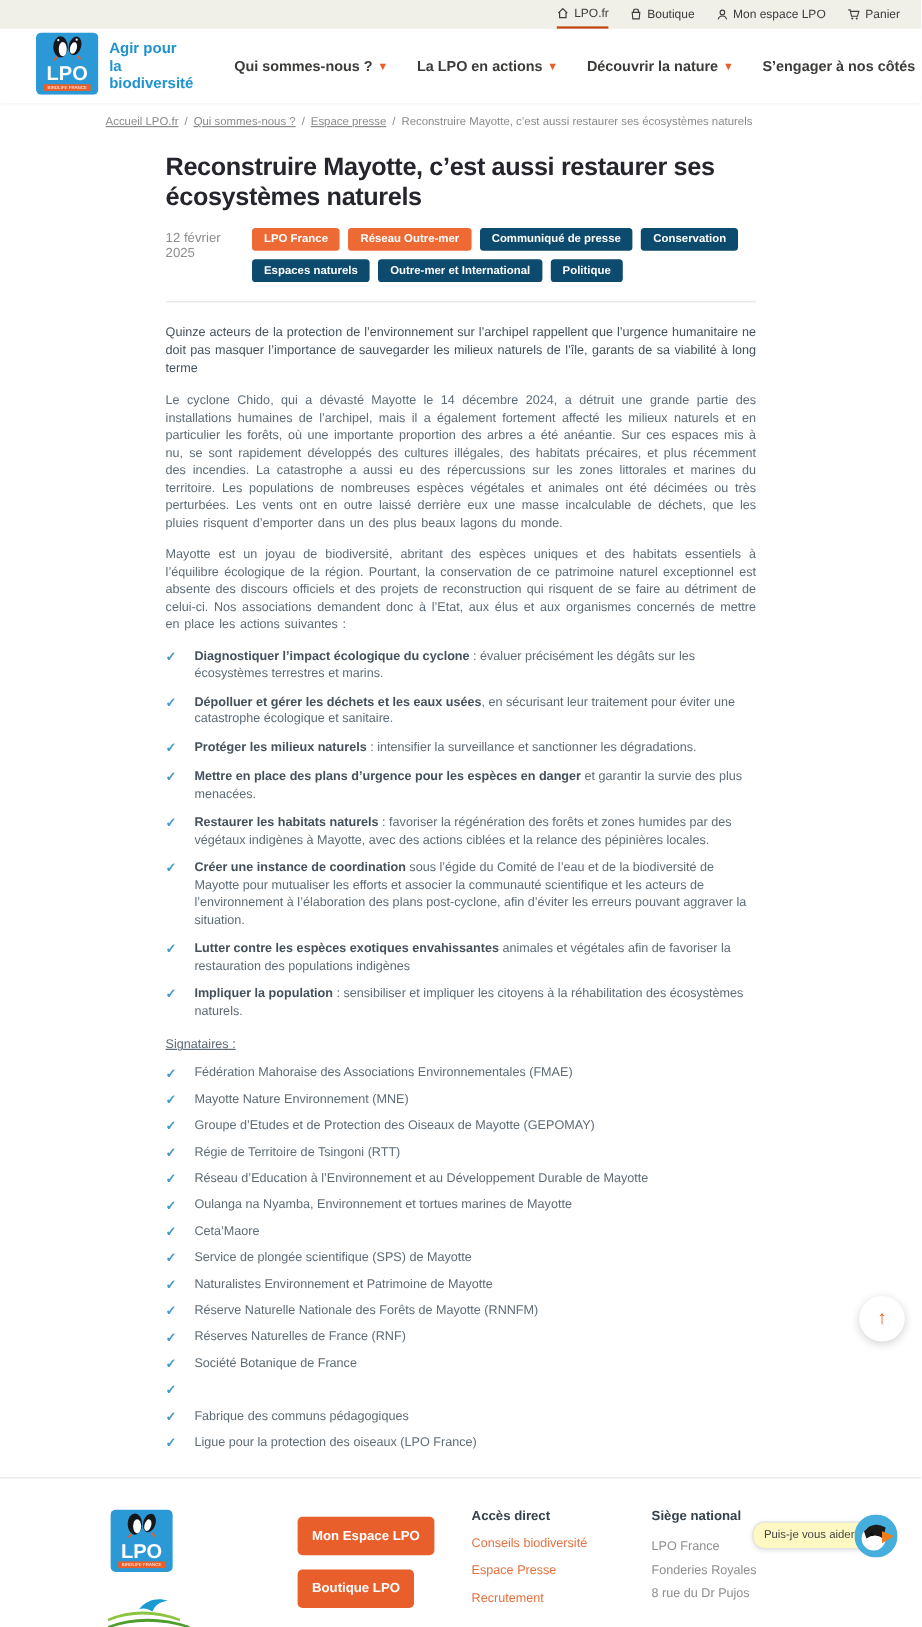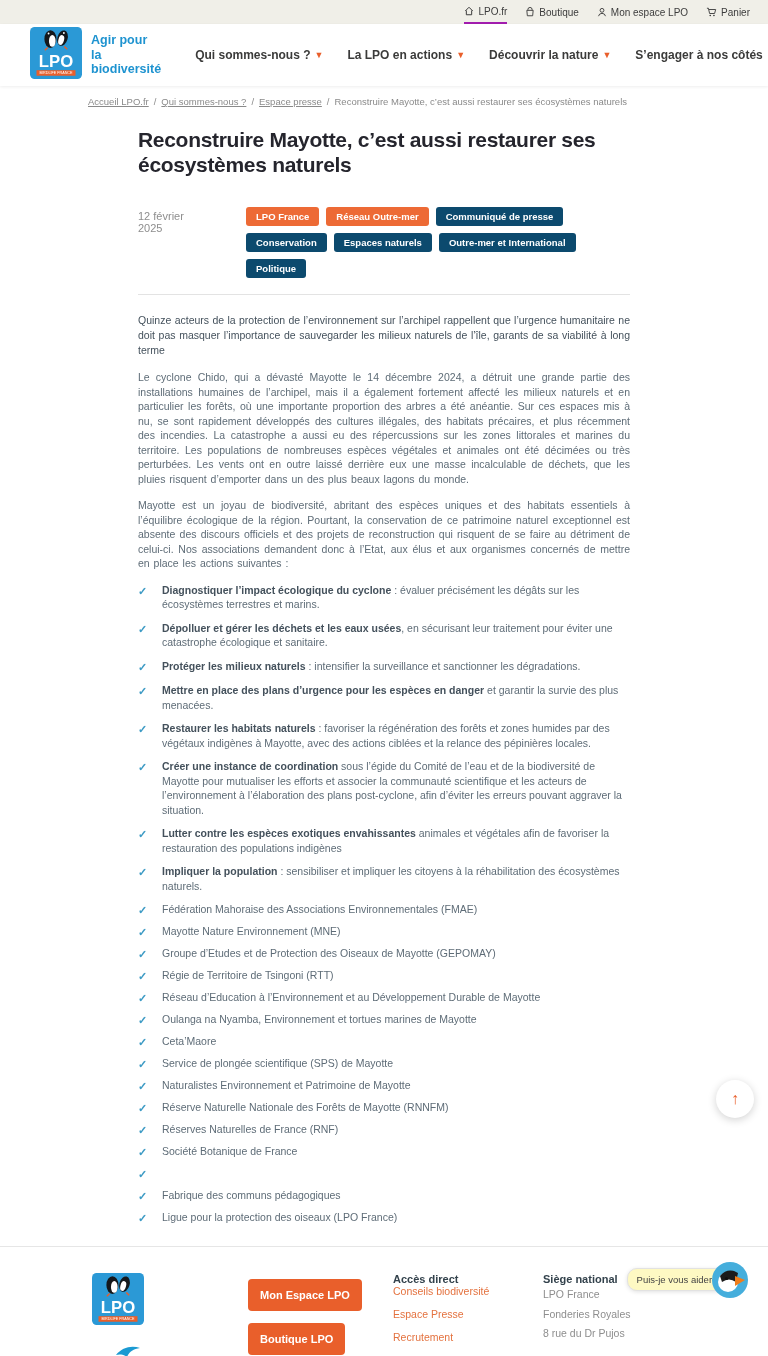--- a/index.html
+++ b/index.html
@@ -3,42 +3,42 @@
 <meta charset="utf-8">
 <style>
   * { margin:0; padding:0; box-sizing:border-box; }
   html,body { background:#fff; }
   body { font-family:"Liberation Sans", sans-serif; color:#5e6c77; }
   .page { position:relative; width:768px; height:1356px; margin:0 auto; background:#fff; overflow:hidden; }
 
   
   .topbar { background:#f0efe8; height:24px; display:flex; justify-content:flex-end; align-items:center; gap:18px; padding:0 18px; }
   .topbar-item { display:flex; align-items:center; gap:4px; font-size:10px; color:#3c3c3c; cursor:pointer; height:24px; }
-  .topbar-item.active { border-bottom:2px solid #a21caf;justify-content:space-between; }
+  .topbar-item.active { border-bottom:2px solid #c2410c;justify-content:space-between; }
   .topbar-item svg { display:block; }
 
   
   .header { display:flex; align-items:center; height:62px; padding:0 76px 0 30px; background:#fff; box-shadow:0 1px 3px rgba(0,0,0,.07); position:relative; z-index:2; }
   .brand { display:flex; align-items:center; gap:9px; }
   .brand-logo { width:52px; height:52px; }
   .brand-tagline { color:#1e93d0; font-weight:bold; font-size:12.5px; line-height:1.15; }
   .nav { display:flex; align-items:center; gap:24px; margin-left:34px; }
   .nav-item { font-size:12px; font-weight:bold; color:#3b3b3a; display:flex; align-items:center; gap:4px; cursor:pointer; white-space:nowrap; }
   .chevron { color:#e95f2b; font-size:9px; line-height:1; }
 
   
   .breadcrumb { padding:10px 88px 6px; font-size:9.5px; color:#8a8a8a; display:flex; flex-wrap:wrap; gap:5px; align-items:center; }
   .breadcrumb a { color:#8a8a8a; text-decoration:underline; cursor:pointer; }
   .crumb-sep { color:#8a8a8a; }
 
   
   .article { padding:14px 138px 0; }
   .article-title { font-size:21px; font-weight:800; letter-spacing:-.3px; line-height:1.2; color:#25252d; max-width:500px; }
   .article-category { margin-top:9px; color:#e95f2b; font-size:10px; font-weight:bold; letter-spacing:.5px; }
-  .article-meta { display:flex; margin-top:30px; align-items:flex-start;gap:36px; }
+  .article-meta { display:flex; margin-top:13px; align-items:flex-start; }
   .article-date { font-size:11px; color:#8e8e8e; width:72px; flex:none; padding-top:3px; }
   .tags { display:flex; flex-wrap:wrap; gap:7px; max-width:440px; }
   .tag { font-size:9.5px; font-weight:bold; color:#fff; border-radius:3px; padding:4px 10px; cursor:pointer; white-space:nowrap; }
   .tag.orange { background:#ed6a35; }
   .tag.blue { background:#0c4a6e; }
   .meta-divider { border:none; border-top:1px solid #e3e3e3; margin:16px 0 18px; }
 
   .article-lead { font-size:10.5px; font-weight:normal; color:#44515c; line-height:15px; text-align:justify; margin-bottom:12px; }
   .article-p { font-size:10.5px; line-height:14.5px; text-align:justify; color:#5e6c77; margin-bottom:12px; word-spacing:1px; }
 
@@ -57,21 +57,21 @@
   
   .footer { border-top:1px solid #e6e6e6; margin-top:22px; padding:26px 88px 0; display:flex; }
   .f-brand { width:160px; flex:none; }
   .f-lpo-logo { width:52px; height:52px; margin-left:4px; }
   .f-birdlife { margin-top:16px; }
   .f-buttons { width:145px; flex:none; padding-top:6px; }
   .f-btn { display:block; background:#e95f2b; color:#fff; font-size:11px; font-weight:bold; border:none; border-radius:4px; padding:10px 12px; margin-bottom:12px; cursor:pointer; white-space:nowrap; }
   .f-col { flex:none; }
   .f-col.access { width:150px; }
   .f-col.siege { width:180px; }
-  .f-col-title { font-size:11px; font-weight:bold; color:#33424c; margin-bottom:0; }
+  .f-col-title { font-size:11px; font-weight:bold; color:#33424c; margin-bottom:10px; }
   .f-link { display:block; font-size:10.5px; color:#e4723f; margin-bottom:11px; text-decoration:none; cursor:pointer; }
   .f-line { font-size:10.5px; color:#8e8e8e; line-height:1.85; }
 
   
   .chat-tooltip { position:absolute; top:1240px; right:38px; background:#fef9c3; border:1px solid #e2e2e2; border-radius:10px; box-shadow:0 1px 4px rgba(0,0,0,.12); font-size:9.5px; color:#444; padding:5px 9px; z-index:6;margin-top:28px; }
   .chat-avatar { position:absolute; top:1262px; right:20px; width:36px; height:36px; border-radius:50%; cursor:pointer; z-index:6; border:none; background:none; padding:0; }
 </style>
 </head>
 <body>
 
@@ -237,20 +237,21 @@
           <span class="check-mark">✓</span>
           <span><b>Lutter contre les espèces exotiques envahissantes</b><span> animales et végétales afin de favoriser la restauration des populations indigènes</span></span>
         </li>
 
         <li class="check-item">
           <span class="check-mark">✓</span>
           <span><b>Impliquer la population</b><span> : sensibiliser et impliquer les citoyens à la réhabilitation des écosystèmes naturels.</span></span>
         </li>
       </ul>
 
+    <div class="signatories-heading">Signataires :</div>
 
     <ul class="sig-list">
 
         <li class="sig-item">
           <span class="check-mark">✓</span>
           <span>Fédération Mahoraise des Associations Environnementales (FMAE)</span>
         </li>
 
         <li class="sig-item">
           <span class="check-mark">✓</span>

